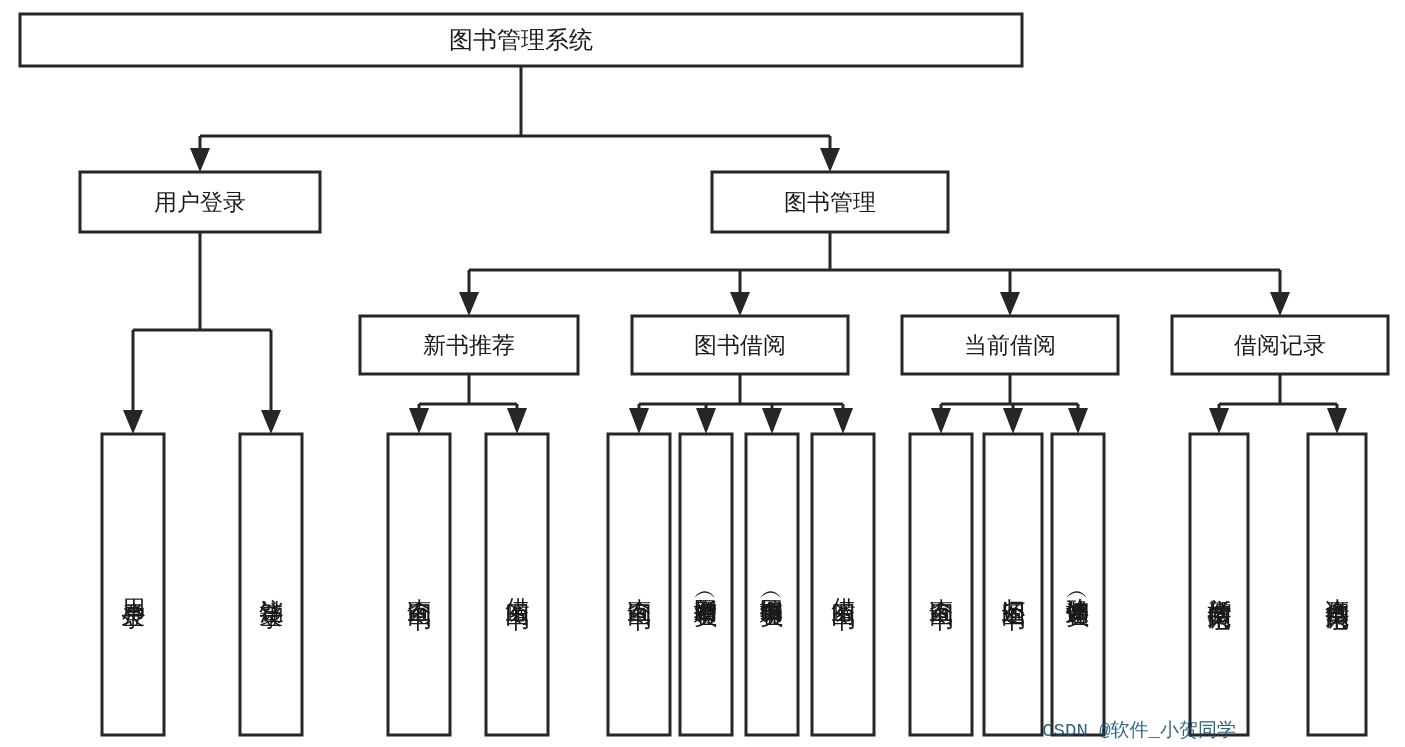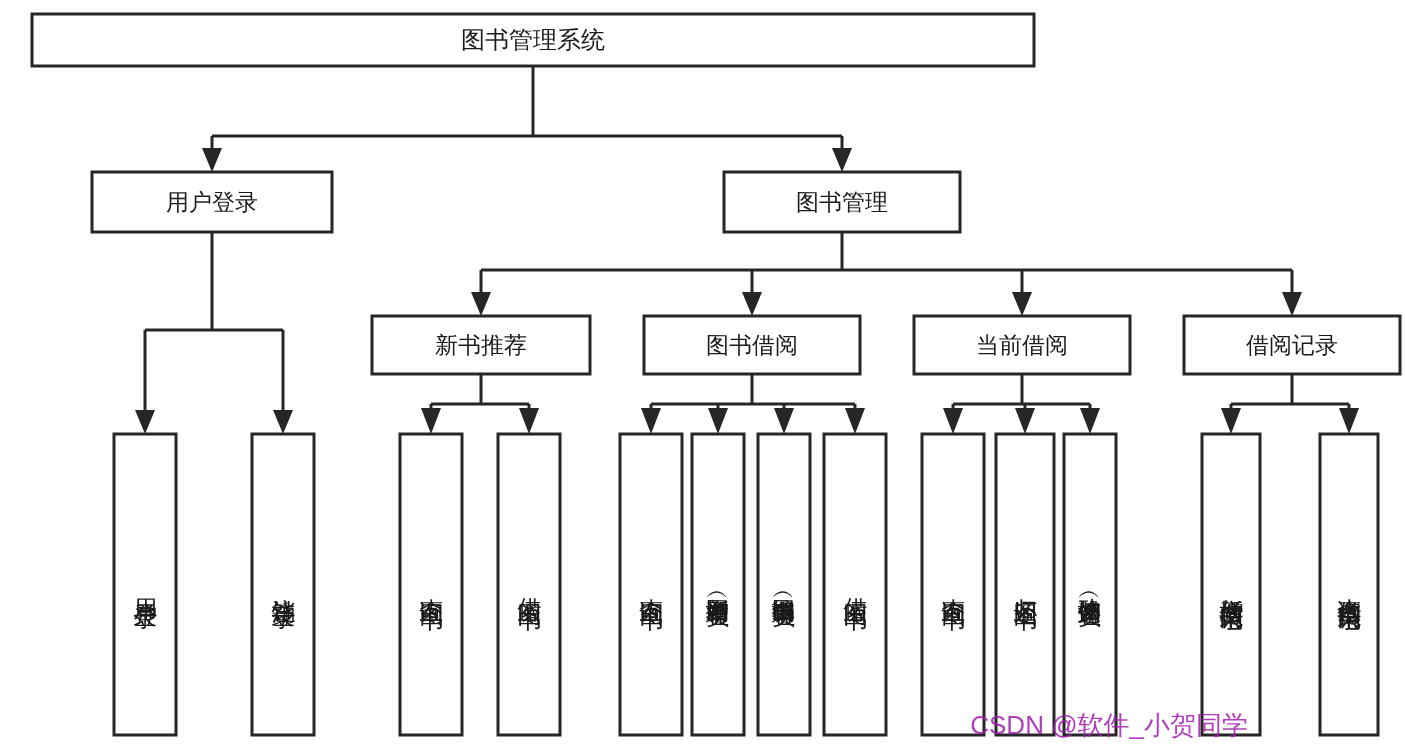--- a/index.html
+++ b/index.html
@@ -12,21 +12,20 @@
     width: 1405px;
     height: 747px;
     font-family: "DejaVu Sans", "Liberation Sans", sans-serif;
     overflow: hidden;
     position: relative;
   }
   #diagram-root {
     position: relative;
     width: 1246px;
     height: 747px;
-    margin-left: 12px;
   }
   svg.diagram-canvas {
     position: absolute;
     left: 0;
     top: 0;
     width: 1405px;
     height: 747px;
     display: block;
   }
   .node-box {
@@ -78,23 +77,23 @@
     white-space: nowrap;
     text-align: center;
     display: flex;
     align-items: center;
     justify-content: center;
   }
   .watermark {
     position: absolute;
     right: 10px;
     bottom: 4px;
-    font-family: Liberation Sans, sans-serif;
-    font-size: 26px;
-    color: #a21caf;
+    font-family: Liberation Mono, monospace;
+    font-size: 19px;
+    color: #0c4a6e;
     opacity: 0.85;
     white-space: nowrap;
   }
 </style>
 </head>
 <body>
 
 <div id="diagram-root">
 
   <svg class="diagram-canvas" viewBox="0 0 1405 747" xmlns="http://www.w3.org/2000/svg">

